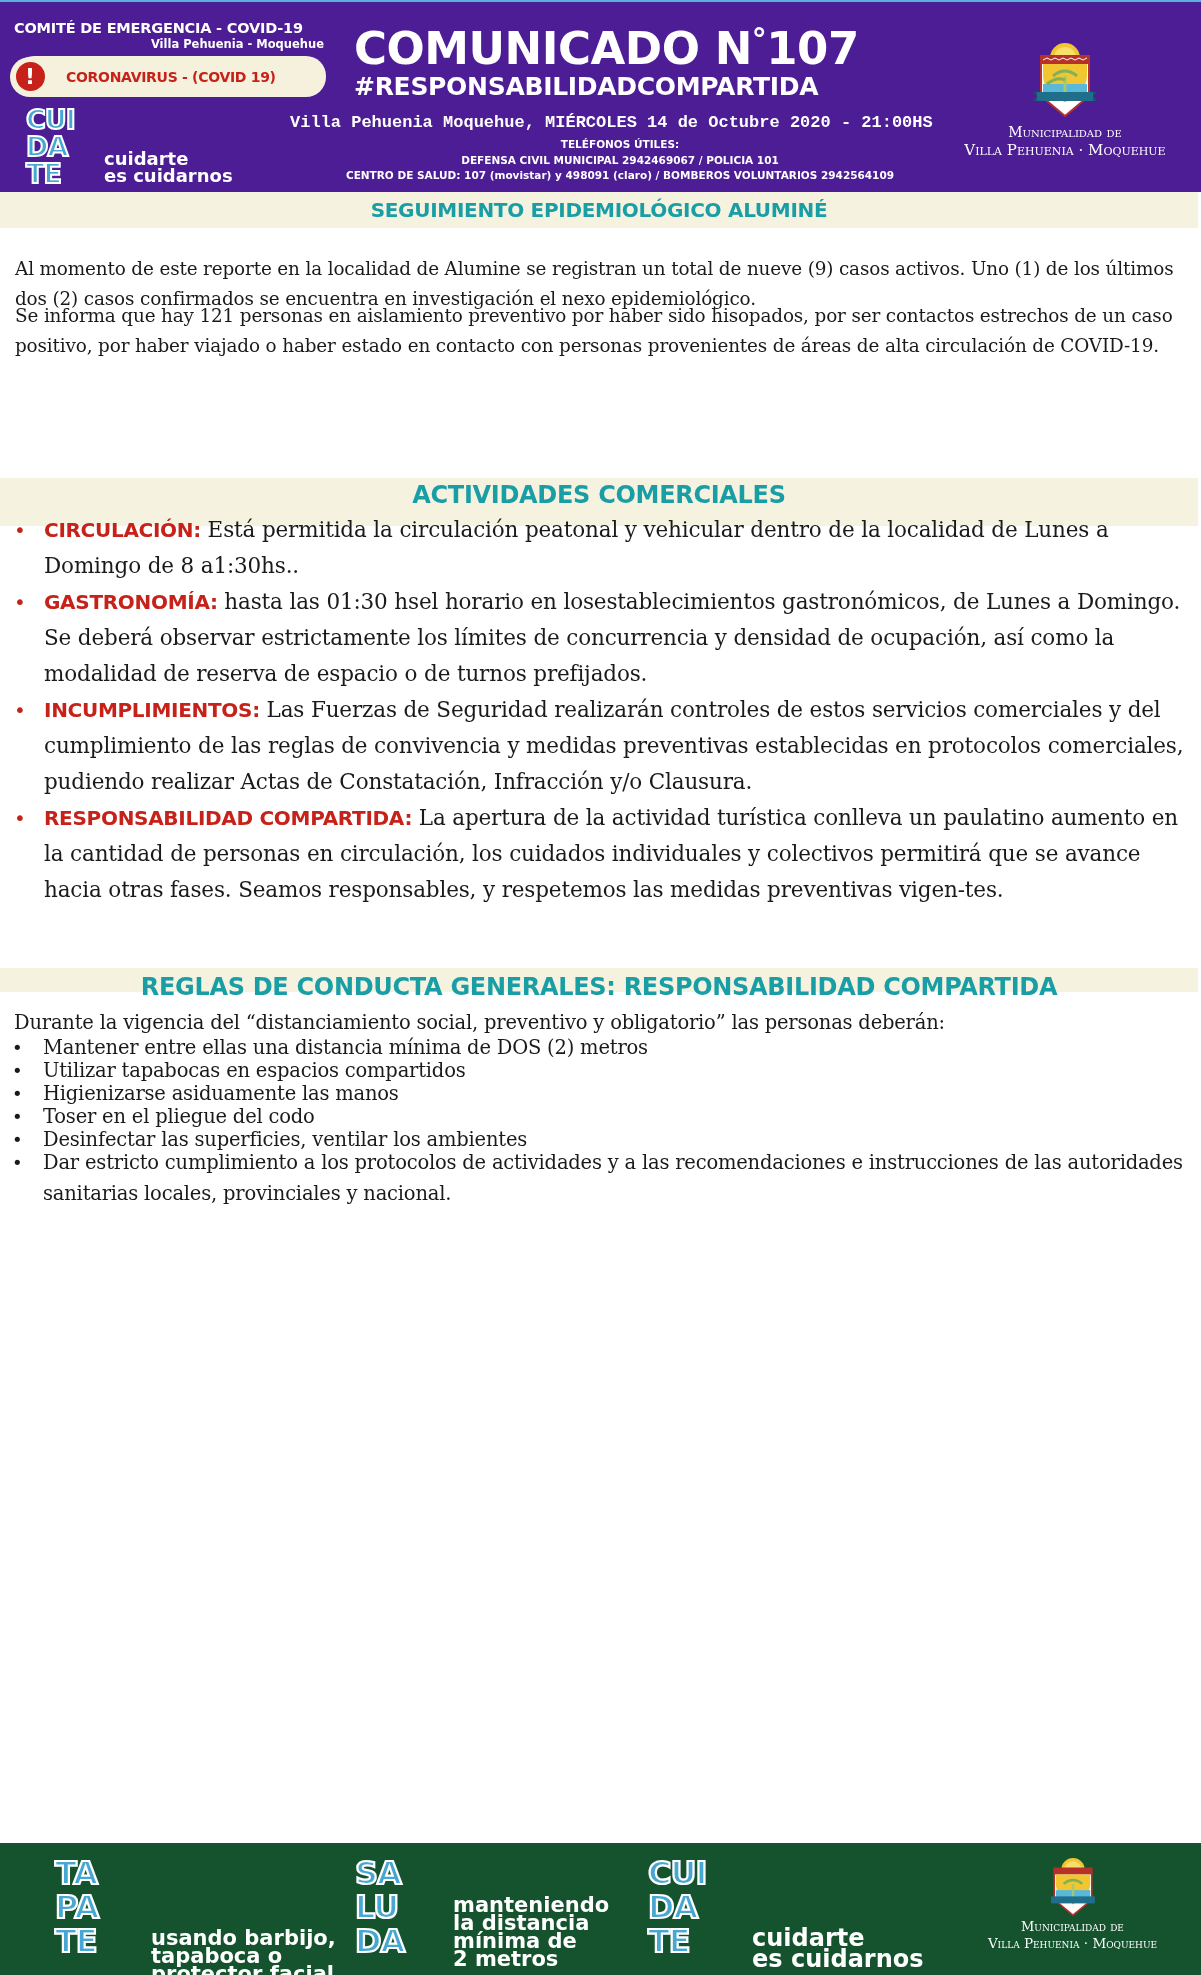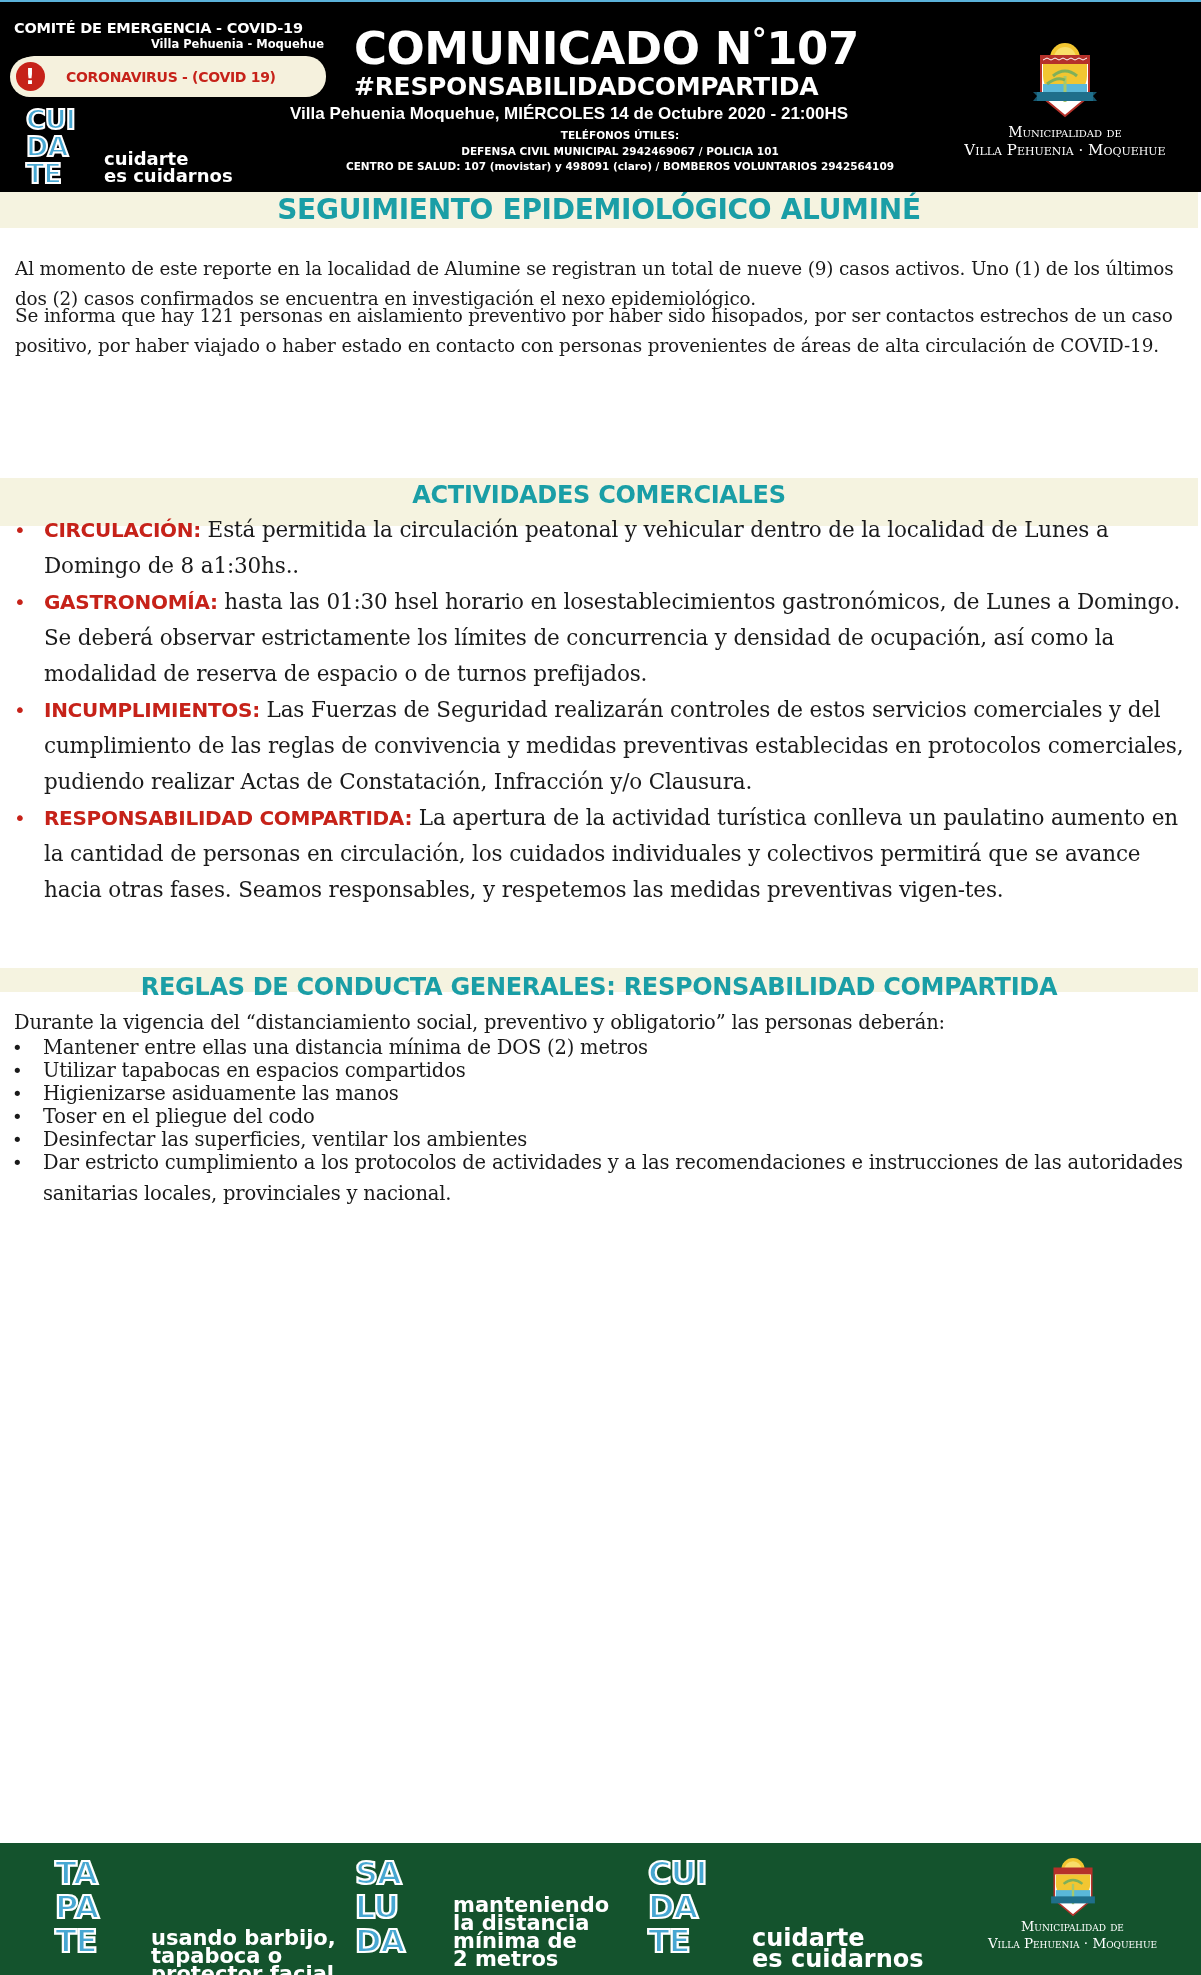--- a/index.html
+++ b/index.html
@@ -1,47 +1,47 @@
 <!DOCTYPE html>
 <html><head>
 <meta charset="utf-8">
 <style>
   * { box-sizing: border-box; margin: 0; padding: 0; }
   html, body { width: 1201px; height: 1975px; background: #ffffff; overflow: hidden; }
   body { position: relative; font-family: "DejaVu Serif", serif; color: #1a1a1a; }
 
   
-  .header { position: absolute; left: 0; top: 0; width: 1201px; height: 192px; background: #000000; border-top: 2px solid #5ab2da; }
+  .header { position: absolute; left: 0; top: 0; width: 1201px; height: 192px; background: #4c1d95; border-top: 2px solid #5ab2da; }
   .hdr-left { position: absolute; left: 14px; top: 18px; width: 312px; }
   .committee { font-family: "DejaVu Sans", sans-serif; font-weight: bold; color: #fff; font-size: 14.5px; letter-spacing: -0.2px; white-space: nowrap; }
   .committee-sub { font-family: "DejaVu Sans", sans-serif; font-weight: bold; color: #fff; font-size: 11.5px; text-align: right; margin-top: 1px; padding-right: 2px; }
   .covid-pill { position: absolute; left: 0; top: 36px; width: 312px; height: 41px; background: #f5f1dd; border-radius: 20px; display: flex; align-items: center; }
   .alert-circle { width: 40px; height: 40px; border-radius: 50%; background: #f5f1dd; display: flex; align-items: center; justify-content: center; margin-left: -4px; }
   .alert-circle span { width: 29px; height: 29px; border-radius: 50%; background: #c62219; color: #fff; font-family: "DejaVu Sans", sans-serif; font-weight: bold; font-size: 22px; line-height: 29px; text-align: center; display: block; }
   .covid-text { font-family: "DejaVu Sans", sans-serif; font-weight: bold; font-size: 14px; color: #c62219; margin-left: 16px; letter-spacing: -0.3px; white-space: nowrap; }
 
   .cuidate { position: absolute; left: 26px; top: 104px; width: 80px; }
   .cuidate .row { font-family: "DejaVu Sans", sans-serif; font-weight: 900; font-size: 27px; line-height: 27px; color: #47a7d2; -webkit-text-stroke: 2px #fff; letter-spacing: -1px; }
   .cuidate-tag { position: absolute; left: 104px; top: 148px; font-family: "DejaVu Sans", sans-serif; color: #fff; font-size: 18px; line-height: 17px; font-weight: bold; }
 
   .hdr-center { position: absolute; left: 290px; top: 14px; width: 660px; text-align: center; }
   .title-main { font-family: "DejaVu Sans", sans-serif; font-weight: bold; color: #fff; font-size: 45px; line-height: 48px; letter-spacing: -0.5px; text-align: left; padding-left: 64px; white-space: nowrap; }
   .title-main sup { font-size: 30px; vertical-align: 14px; }
   .title-hashtag { font-family: "DejaVu Sans", sans-serif; font-weight: bold; color: #fff; font-size: 25px; line-height: 28px; text-align: left; padding-left: 64px; letter-spacing: -0.3px; white-space: nowrap; }
-  .title-date { font-family: Liberation Sans, sans-serif; font-weight: bold; color: #fff; font-size: 17px; line-height: 20px; margin-top: 3px; text-align: left; padding-left: 0px; white-space: nowrap; }
+  .title-date { font-family: Liberation Mono, monospace; font-weight: bold; color: #fff; font-size: 17px; line-height: 20px; margin-top: 12px; text-align: left; padding-left: 0px; white-space: nowrap; }
   .phones { margin-top: 4px; font-family: "DejaVu Sans", sans-serif; font-weight: bold; color: #fff; font-size: 10.5px; line-height: 15.5px; white-space: nowrap; }
 
   .muni { position: absolute; left: 940px; top: 38px; width: 250px; text-align: center; color: #fff; }
   .crest { display: block; margin: 0 auto; }
   .muni-line1 { font-family: "DejaVu Serif", serif; font-size: 14px; font-variant: small-caps; margin-top: 4px; line-height: 17px; }
   .muni-line2 { font-family: "DejaVu Serif", serif; font-size: 15px; font-variant: small-caps; line-height: 19px; white-space: nowrap; }
 
   
   .band { position: absolute; left: 0; width: 1198px; background: #f5f3e0; text-align: center; font-family: "DejaVu Sans", sans-serif; font-weight: bold; color: #1a9ea6; letter-spacing: -0.3px; }
-  .band1 { top: 192px; height: 36px; font-size: 28px; line-height: 36px; }
+  .band1 { top: 192px; height: 36px; font-size: 20px; line-height: 36px; }
   .band2 { top: 478px; height: 48px; font-size: 24px; line-height: 34px; }
   .band3 { top: 968px; height: 24px; font-size: 24px; line-height: 38px; }
 
   
   .para { position: absolute; left: 15px; width: 1170px; font-size: 18.4px; line-height: 29.5px; color: #1a1a1a; letter-spacing: -0.15px; }
   .p1 { top: 228px; margin-top: 26px; }
   .p2 { top: 301px; }
 
   .act-list { position: absolute; left: 0; top: 512px; width: 1190px; list-style: none; }
   .act-list li { position: relative; padding-left: 44px; font-size: 21.5px; line-height: 36px; color: #1a1a1a; letter-spacing: -0.15px; }

